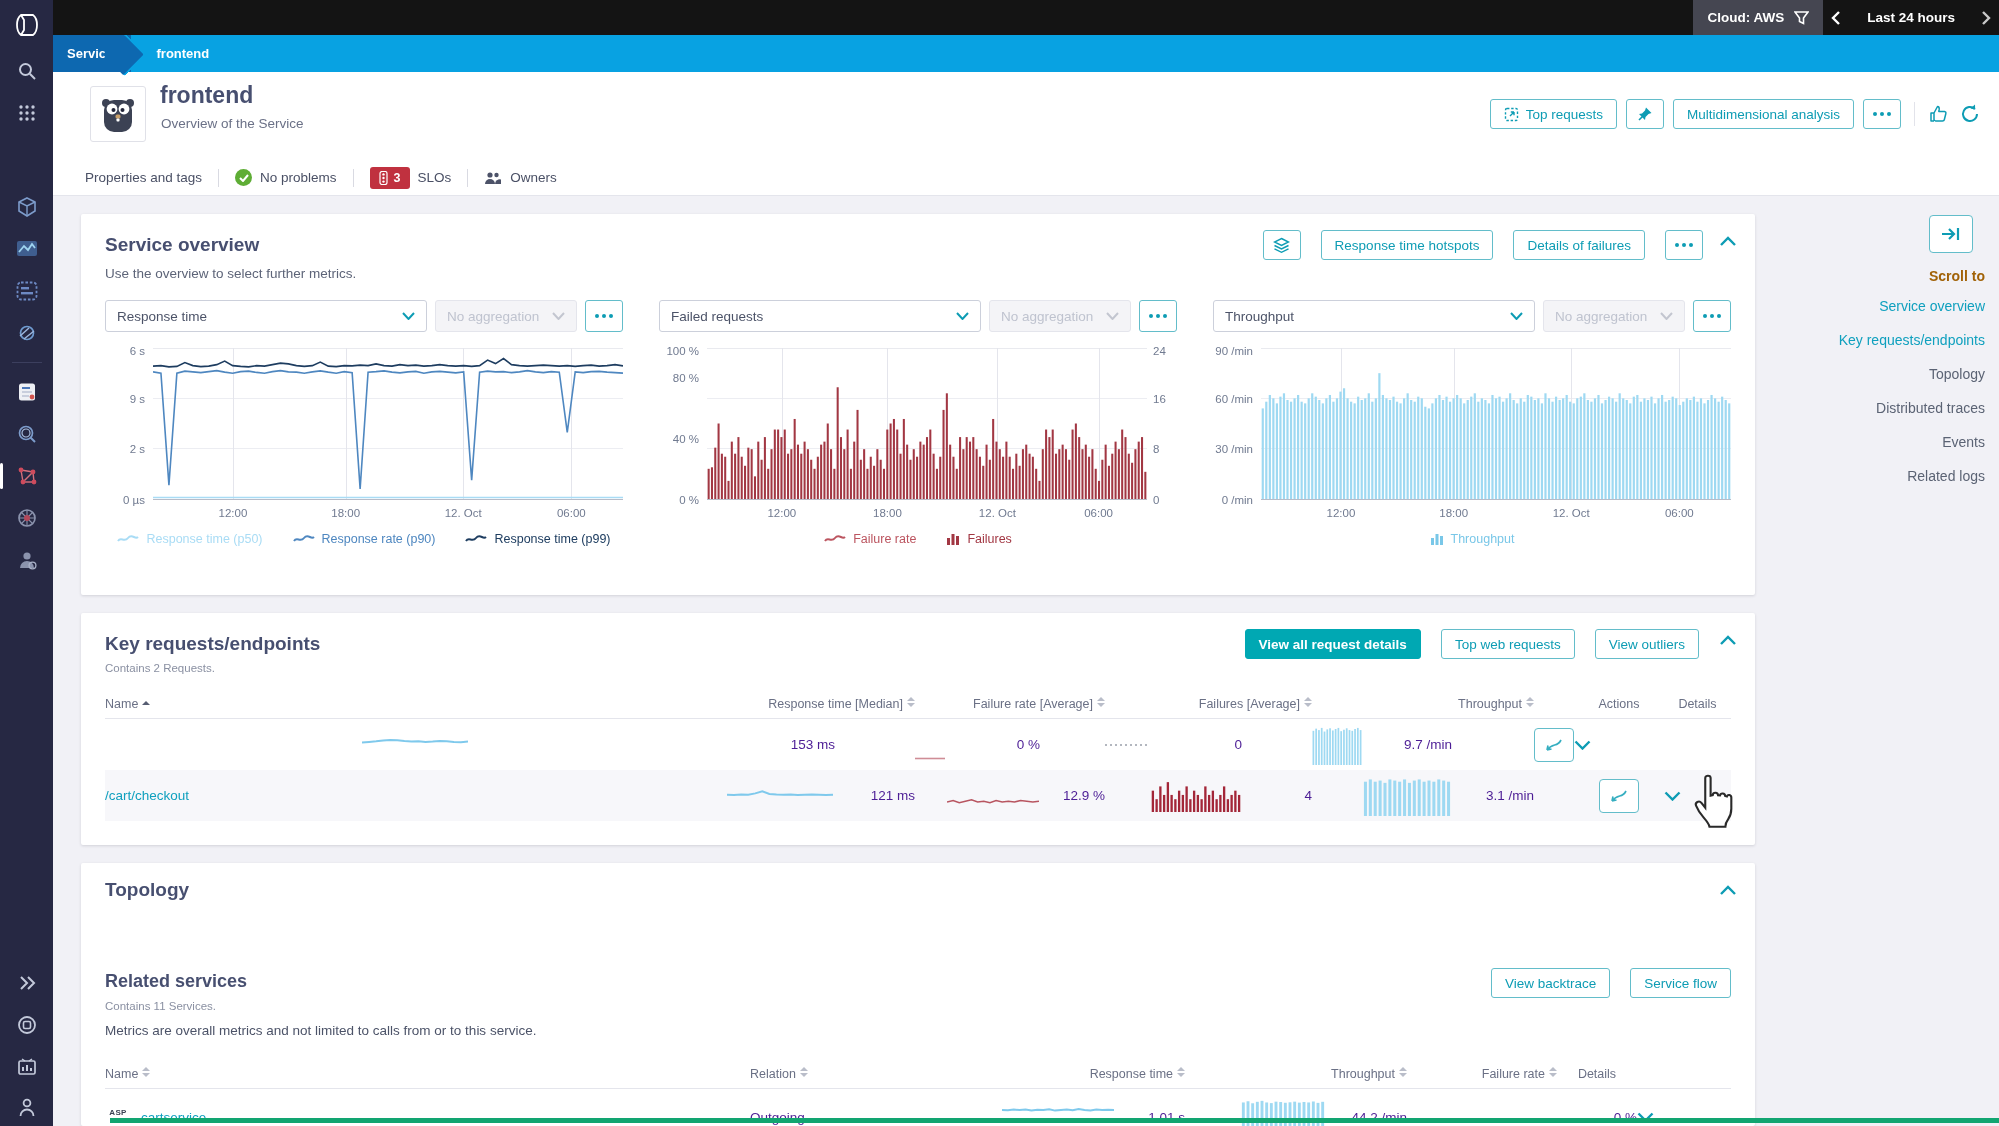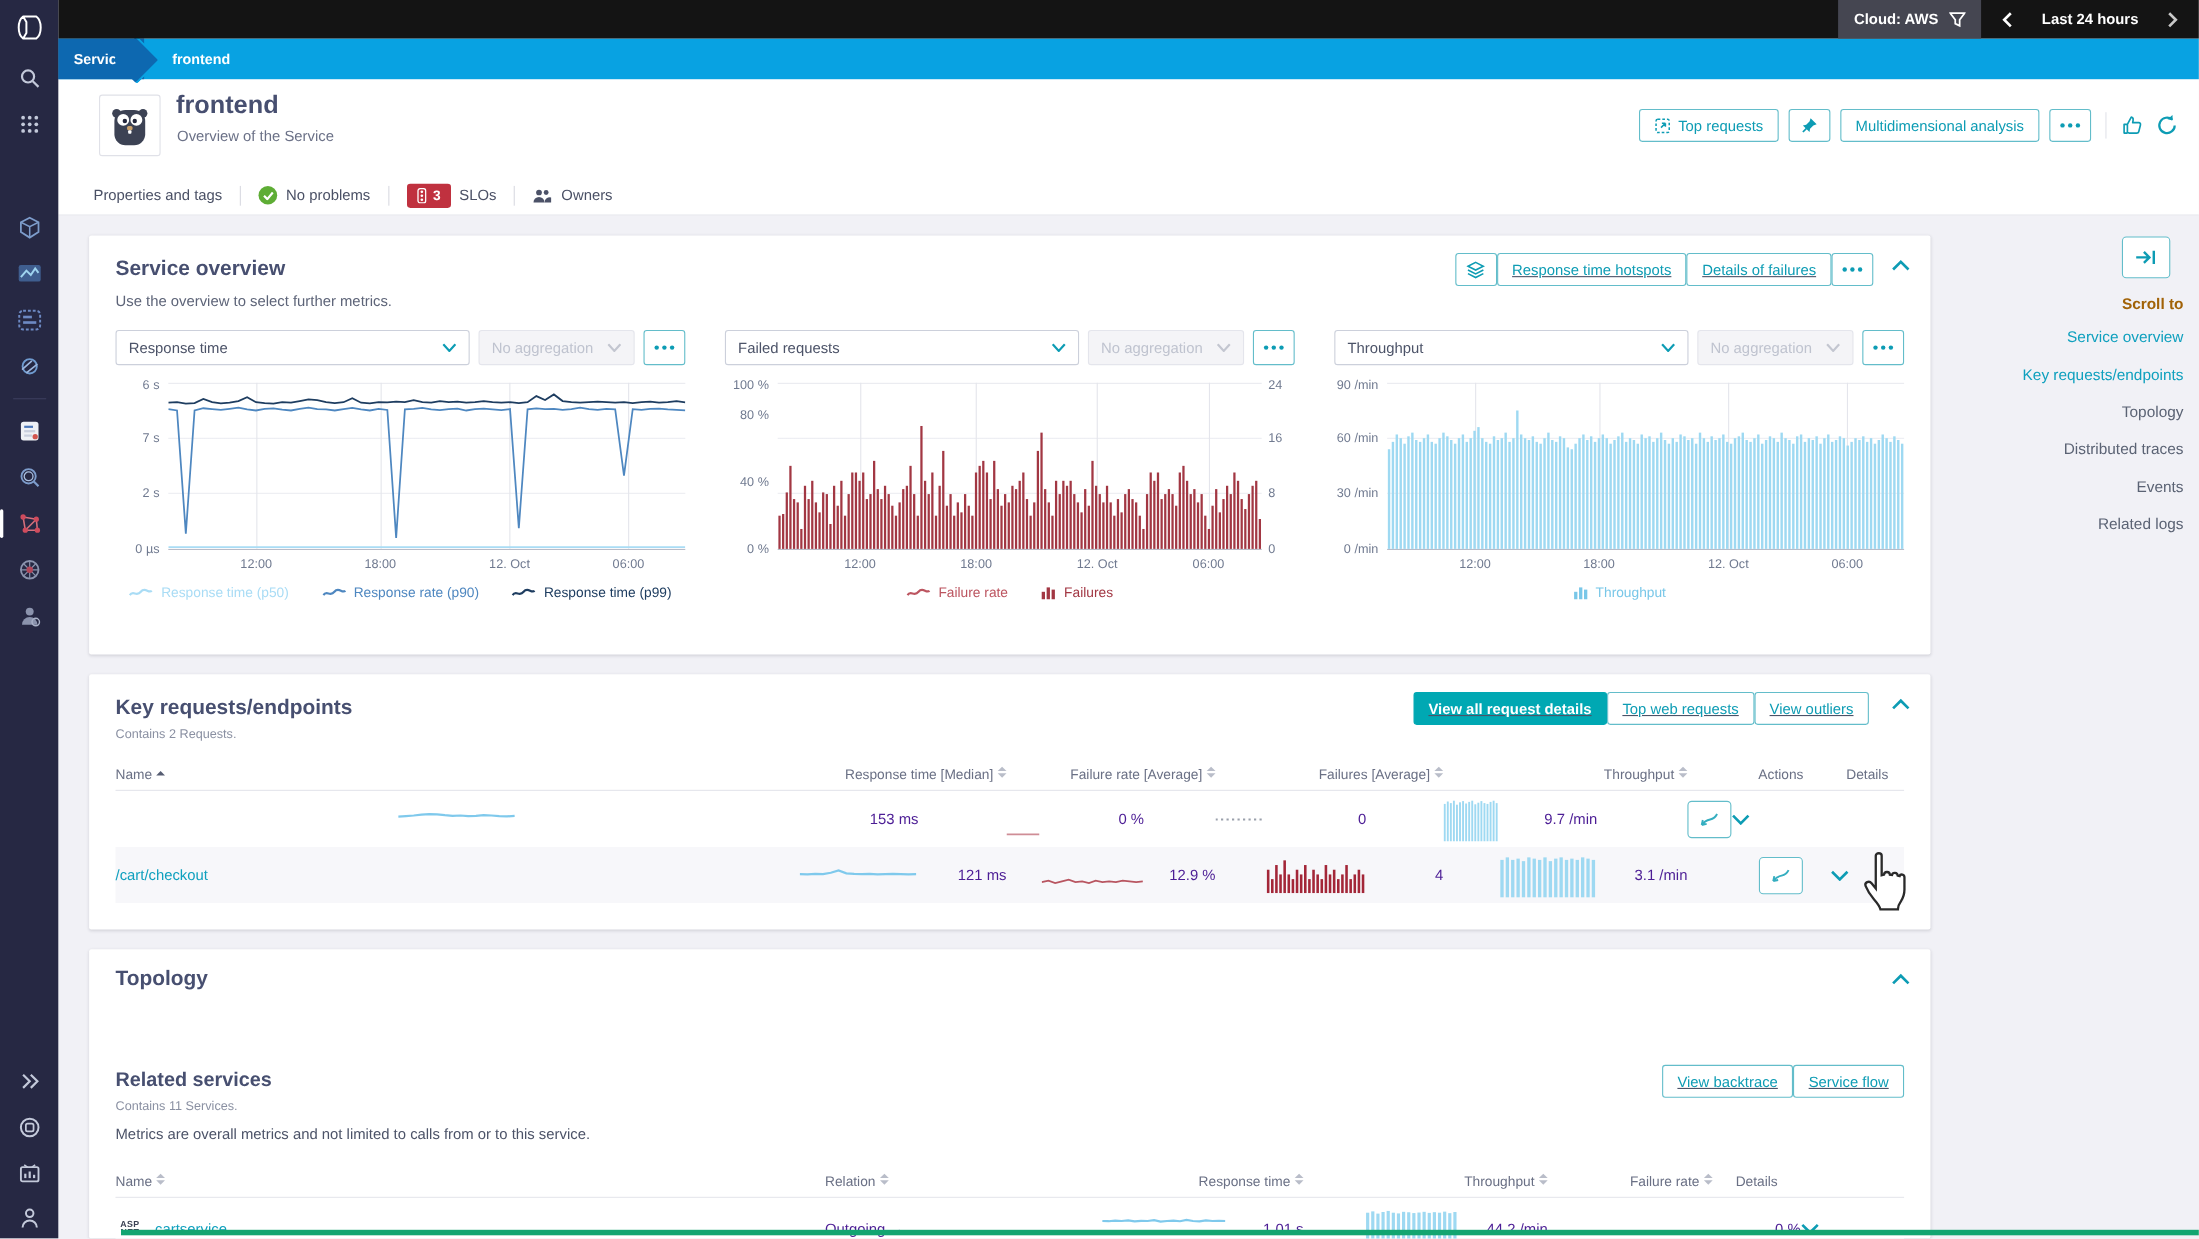--- a/index.html
+++ b/index.html
@@ -10,21 +10,21 @@
   
   #rail { position:absolute; left:0; top:0; width:53px; height:1126px; background:#262843; z-index:30; display:flex; flex-direction:column; align-items:center; }
   .rail-icon { width:53px; height:42px; display:flex; align-items:center; justify-content:center; position:relative; }
   .rail-icon.active::before { content:""; position:absolute; left:0; top:8px; bottom:8px; width:3px; background:#fff; border-radius:2px; }
   .rail-divider { width:30px; height:1px; background:#3c3f5e; margin:8px 0; }
   .rail-spacer { flex:1; }
 
   
   #topbar { position:absolute; left:53px; top:0; right:0; height:35px; background:#141414; z-index:20; display:flex; align-items:center; justify-content:flex-end; }
   .filter-box { height:35px; background:#454651; display:flex; align-items:center; gap:10px; padding:0 14px; color:#fff; font-size:13.5px; font-weight:700; }
-  .time-ctrl { display:flex; align-items:center; color:#fff; font-size:13.5px; font-weight:700; gap:26px; padding:0 18px; }
+  .time-ctrl { display:flex; align-items:center; color:#fff; font-size:13.5px; font-weight:700; gap:26px; padding:0 7px; }
   .chev-btn { color:#e8e8e8; font-size:15px; font-weight:700; cursor:pointer; }
 
   
   #bluebar { position:absolute; left:53px; top:35px; right:0; height:37px; background:#08a2e2; z-index:19; display:flex; align-items:center; }
   .crumb-root { position:relative; background:#0d68b0; color:#fff; height:37px; display:flex; align-items:center; padding:0 10px 0 14px; font-size:13px; font-weight:700; }
   .crumb-root::after { content:""; position:absolute; right:-9px; top:4px; width:29px; height:29px; background:#0d68b0; transform:rotate(45deg); border-top:2px solid #08a2e2; border-right:2px solid #08a2e2; border-radius:3px; }
   .crumb-current { color:#fff; font-size:13px; font-weight:700; margin-left:26px; }
 
   
   #header { position:absolute; left:53px; top:72px; right:0; height:88px; background:#fff; z-index:10; }
@@ -48,21 +48,21 @@
   .ok-circle { width:17px; height:17px; border-radius:50%; background:#5ead35; display:flex; align-items:center; justify-content:center; }
   .slo-badge { display:inline-flex; align-items:center; gap:6px; background:#c0313f; border-radius:3px; height:22px; padding:0 9px; color:#fff; font-size:12.5px; font-weight:700; }
 
   
   .card { position:absolute; background:#fff; border-radius:2px; box-shadow:0 1px 3px rgba(21,23,43,.14); }
   #card-overview { left:81px; top:214px; width:1674px; height:381px; }
   #card-requests { left:81px; top:613px; width:1674px; height:232px; }
   #card-topology { left:81px; top:863px; width:1674px; height:263px; }
   .card-title { position:absolute; left:24px; top:20px; font-size:19px; font-weight:700; color:#474f70; }
   .card-sub { position:absolute; left:24px; font-size:13.5px; color:#5d6478; }
-  .card-actions { position:absolute; right:52px; top:16px; display:flex; align-items:center; gap:0;text-decoration:underline; }
+  .card-actions { position:absolute; right:52px; top:16px; display:flex; align-items:center; gap:20px; }
   .collapse-chev { position:absolute; right:18px; top:22px; cursor:pointer; }
 
   
   .selector-grid { position:absolute; left:24px; right:24px; top:86px; display:grid; grid-template-columns:1fr 1fr 1fr; column-gap:36px; }
   .selector-row { display:flex; gap:8px; }
   .select { flex:1; height:32px; border:1px solid #ccd0db; border-radius:3px; background:#fff; display:flex; align-items:center; justify-content:space-between; padding:0 11px; font-size:13.5px; color:#4c5368; cursor:pointer; }
   .select.disabled { background:#f4f4f7; border-color:#e4e5ec; color:#bfc3cf; width:142px; flex:none; cursor:default; }
 
   
   .charts-grid { position:absolute; left:24px; right:24px; top:134px; display:grid; grid-template-columns:1fr 1fr 1fr; column-gap:36px; }
@@ -464,21 +464,21 @@
         </button>
     </div>
   </div>
 
   <div class="charts-grid">
 
     <div class="chart-block">
       <div class="plot-row">
         <div class="yaxis">
           <span style="top:2%">6 s</span>
-            <span style="top:33.3%">7 s</span>
+            <span style="top:33.3%">9 s</span>
             <span style="top:66.6%">2 s</span>
             <span style="top:100%">0 µs</span>
         </div>
         <div class="plot">
           <div class="vgl" style="left:17%"></div>
             <div class="vgl" style="left:41%"></div>
             <div class="vgl" style="left:66%"></div>
             <div class="vgl" style="left:89%"></div>
           <svg viewBox="0 0 100 100" preserveAspectRatio="none">
               <polyline points="0.00,99.00 1.69,99.00 3.39,99.00 5.08,99.00 6.78,99.00 8.47,99.00 10.17,99.00 11.86,99.00 13.56,99.00 15.25,99.00 16.95,99.00 18.64,99.00 20.34,99.00 22.03,99.00 23.73,99.00 25.42,99.00 27.12,99.00 28.81,99.00 30.51,99.00 32.20,99.00 33.90,99.00 35.59,99.00 37.29,99.00 38.98,99.00 40.68,99.00 42.37,99.00 44.07,99.00 45.76,99.00 47.46,99.00 49.15,99.00 50.85,99.00 52.54,99.00 54.24,99.00 55.93,99.00 57.63,99.00 59.32,99.00 61.02,99.00 62.71,99.00 64.41,99.00 66.10,99.00 67.80,99.00 69.49,99.00 71.19,99.00 72.88,99.00 74.58,99.00 76.27,99.00 77.97,99.00 79.66,99.00 81.36,99.00 83.05,99.00 84.75,99.00 86.44,99.00 88.14,99.00 89.83,99.00 91.53,99.00 93.22,99.00 94.92,99.00 96.61,99.00 98.31,99.00 100.00,99.00" fill="none" stroke="#a9dcf5" stroke-width="1.6" vector-effect="non-scaling-stroke"></polyline>

